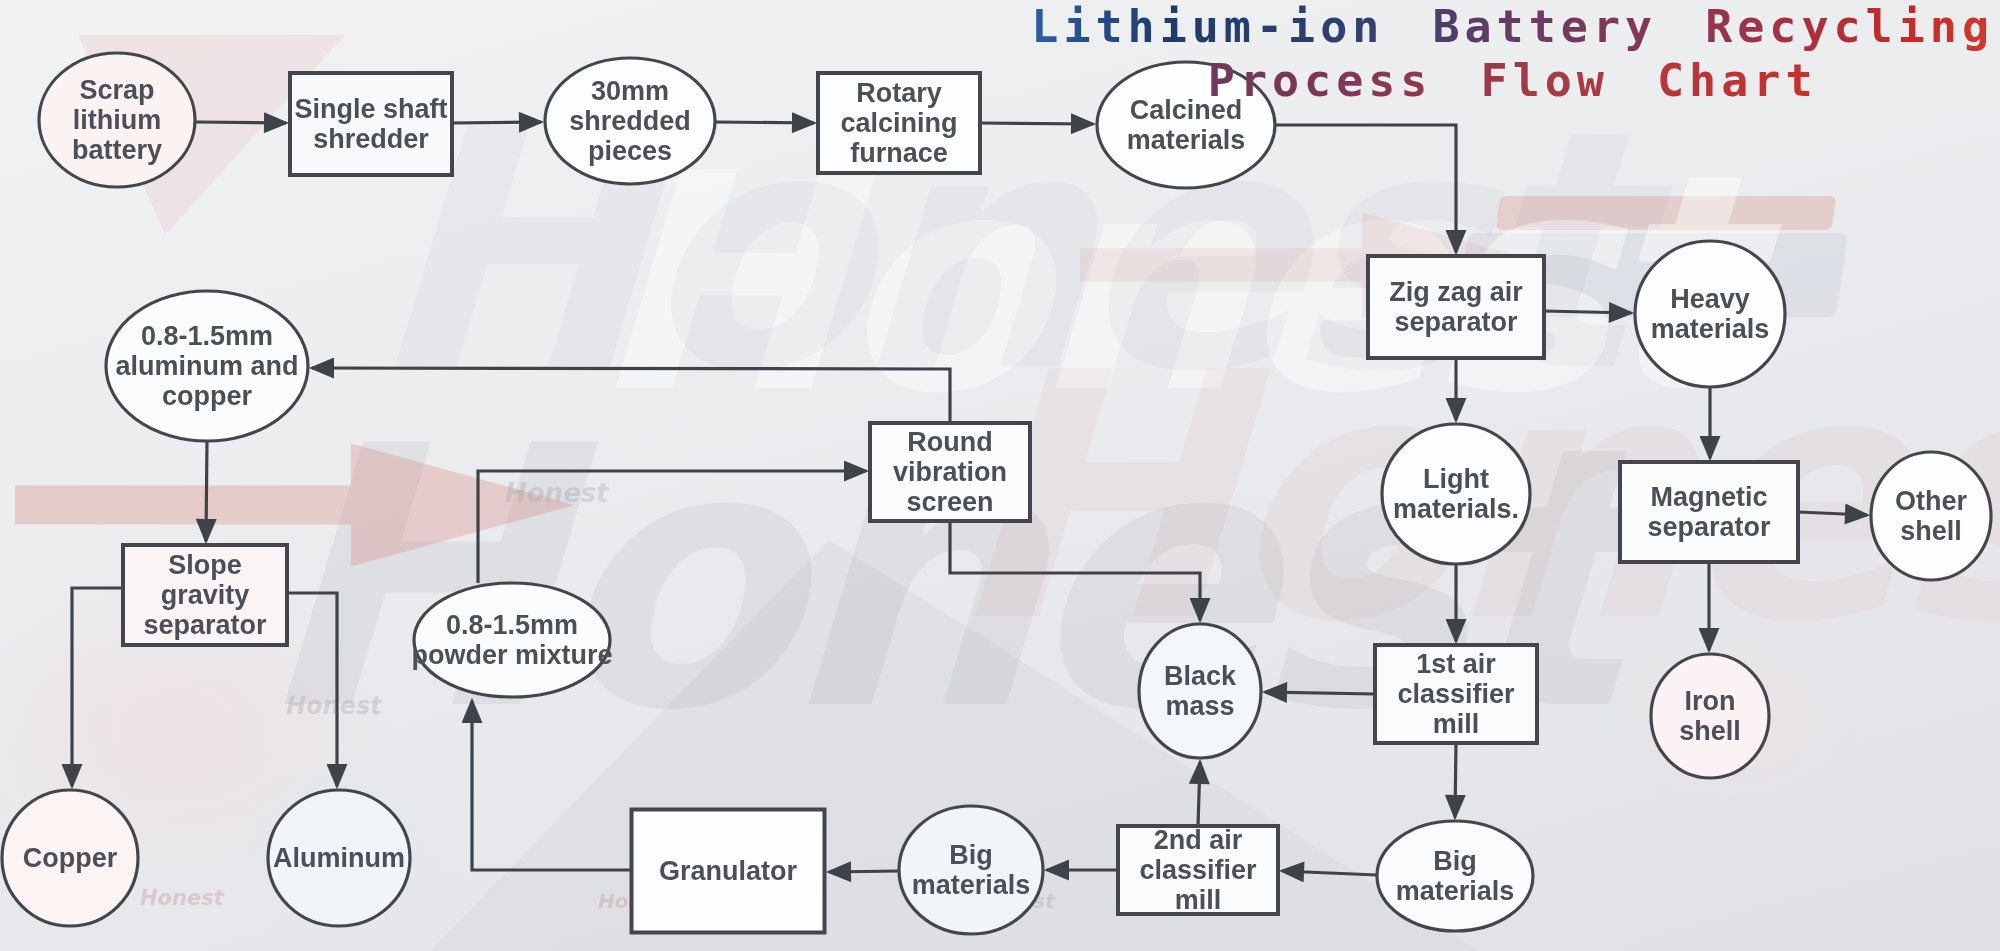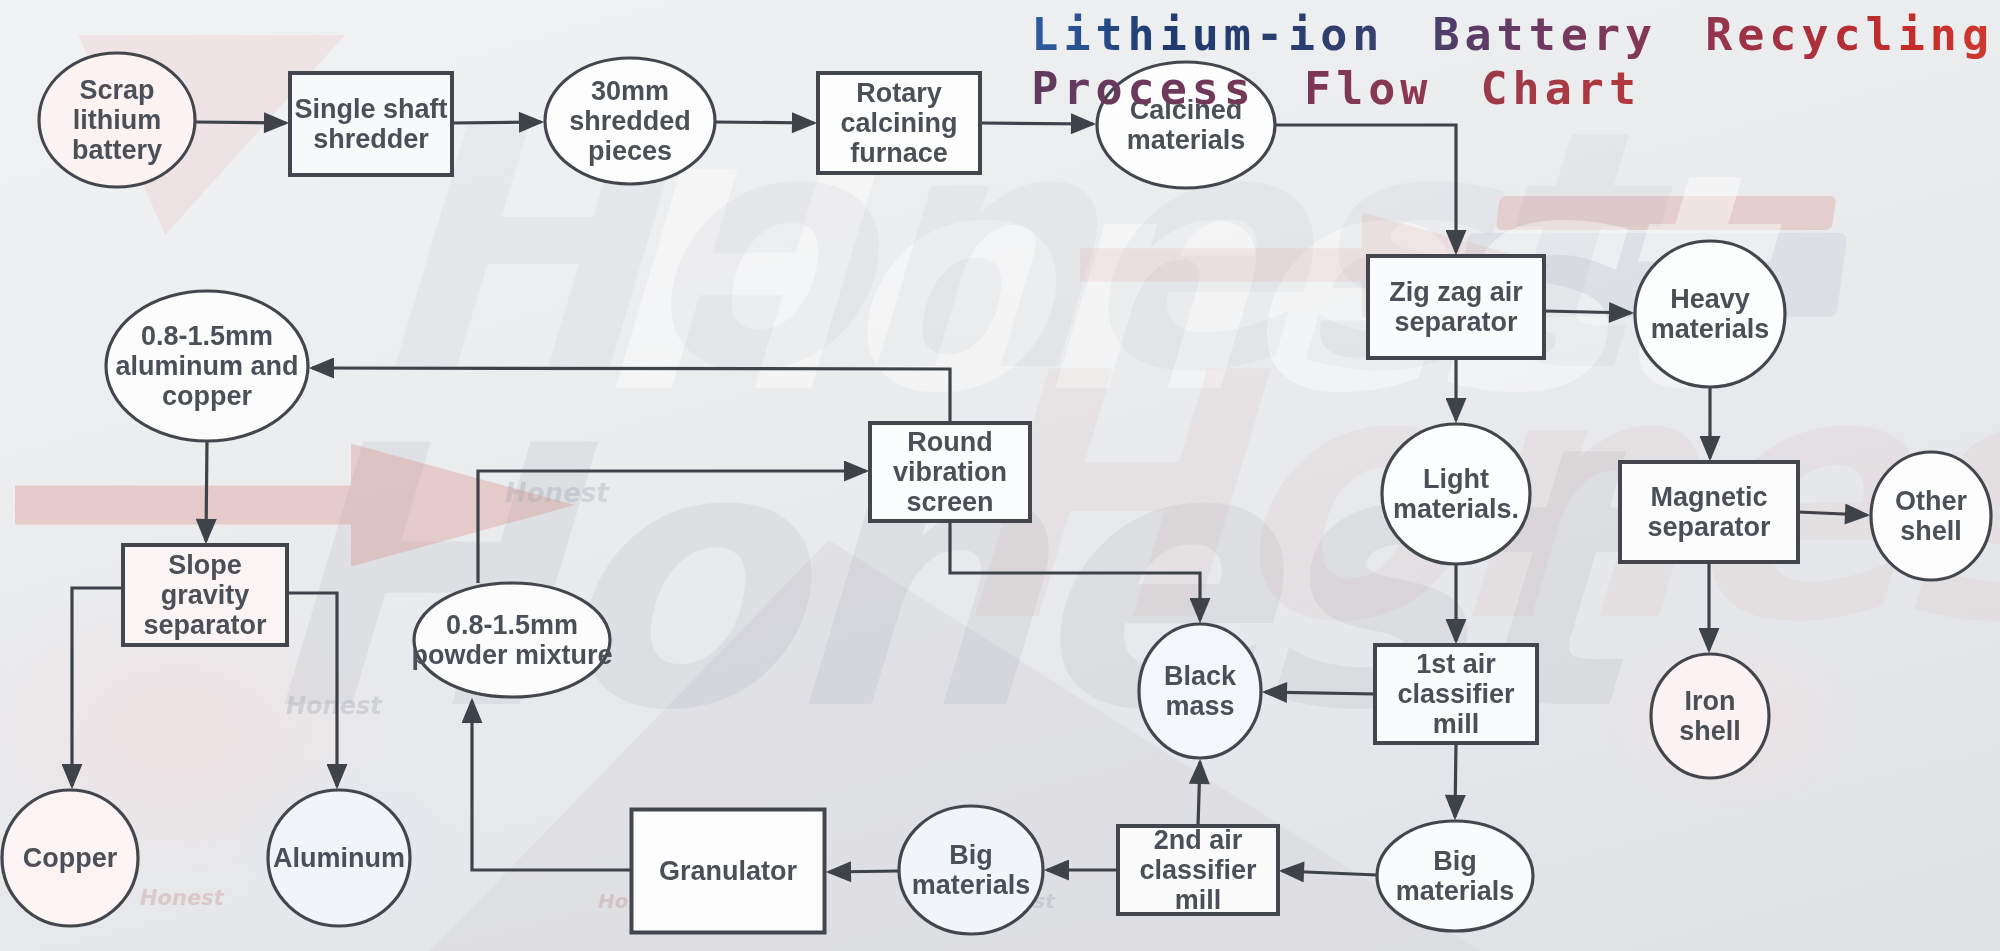--- a/index.html
+++ b/index.html
@@ -31,21 +31,21 @@
             clip-path:polygon(0 36%,60% 36%,60% 6%,100% 50%,60% 94%,60% 64%,0 64%);}
   .wm-arrow2{position:absolute;left:1080px;top:205px;width:470px;height:120px;background:#d98f88;opacity:.14;
             clip-path:polygon(0 36%,60% 36%,60% 6%,100% 50%,60% 94%,60% 64%,0 64%);}
   .wm-s{font-size:26px;opacity:.32;}
   .wm-s1{left:505px;top:478px;color:#9aa2ad;}
   .wm-s2{left:140px;top:886px;color:#c08a85;font-size:21px;}
   .wm-s3{left:598px;top:889px;color:#c08a85;font-size:20px;}
   .wm-s4{left:975px;top:889px;color:#9aa2ad;font-size:20px;}
   .wm-s5{left:286px;top:692px;color:#9aa2ad;font-size:24px;}
   
-  .title{position:absolute;top:8px;right:6px;text-align:left;line-height:54px;
+  .title{position:absolute;top:0;right:6px;text-align:center;line-height:54px;
          font-family:"DejaVu Sans Mono",monospace;font-weight:bold;}
   .title span{display:block;font-size:45px;letter-spacing:5px;word-spacing:16px;
          -webkit-background-clip:text;background-clip:text;color:transparent;}
   .t1{background-image:linear-gradient(90deg,#2e5da4 0%,#1f3a6e 14%,#31406f 34%,#6d3a63 52%,#96344c 72%,#c62b28 92%,#cf3a30 100%);}
   .t2{background-image:linear-gradient(90deg,#5f3a5e 0%,#7c3755 30%,#a83a44 55%,#c9302c 82%,#d43c31 100%);}
   
   svg.diagram{position:absolute;inset:0;}
   .edge{fill:none;stroke-width:3.2px;}
   .node-rect{stroke-width:4px;}
   .node-ellipse{stroke-width:3.2px;}

